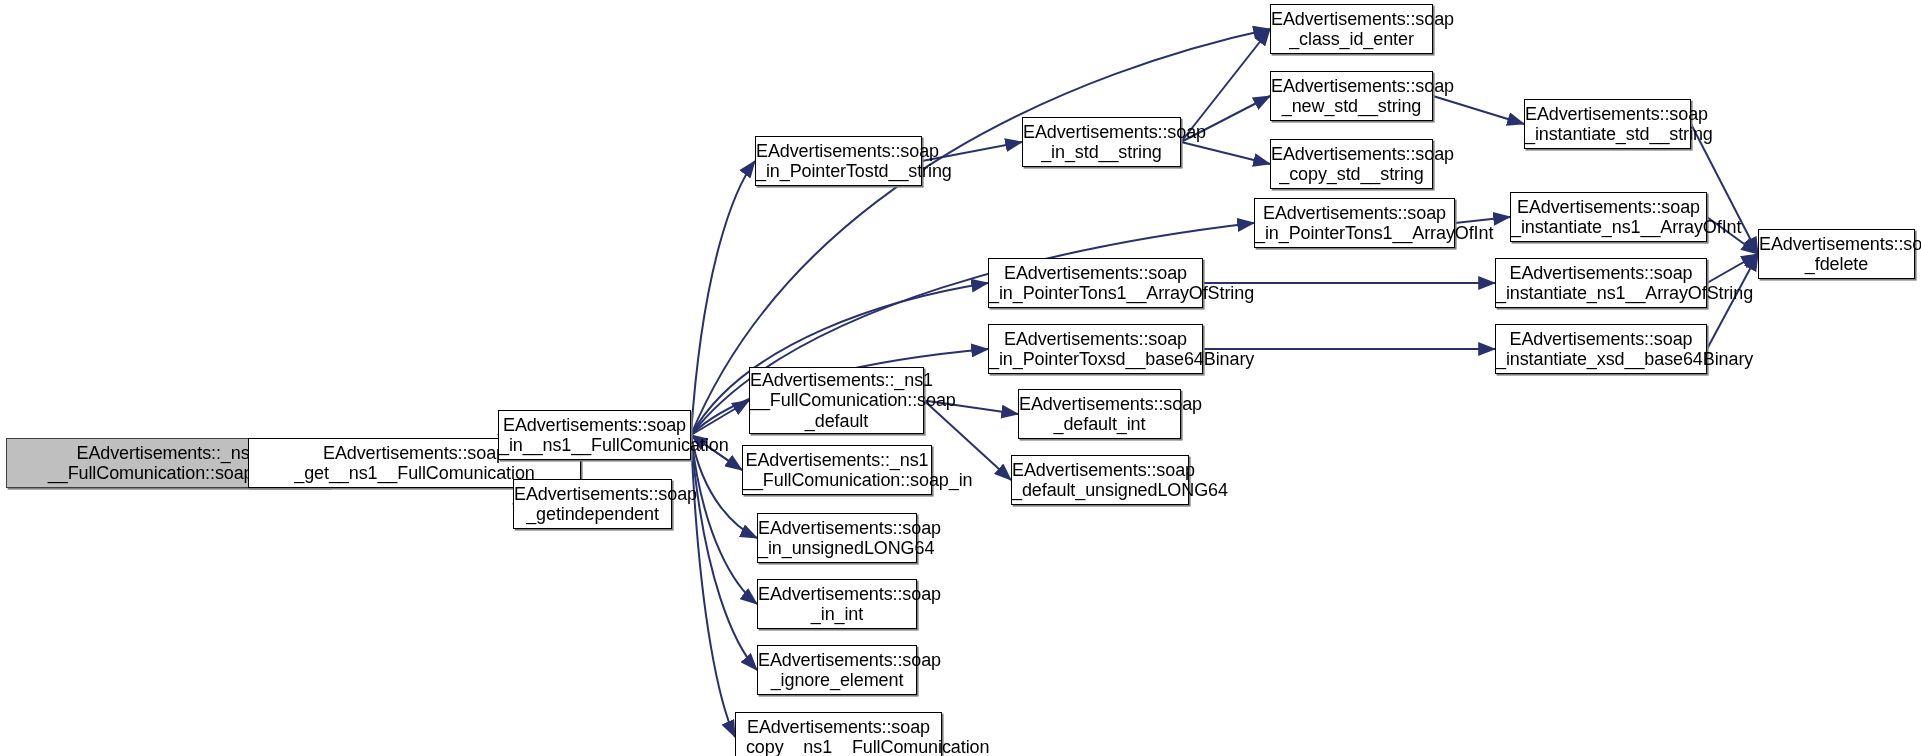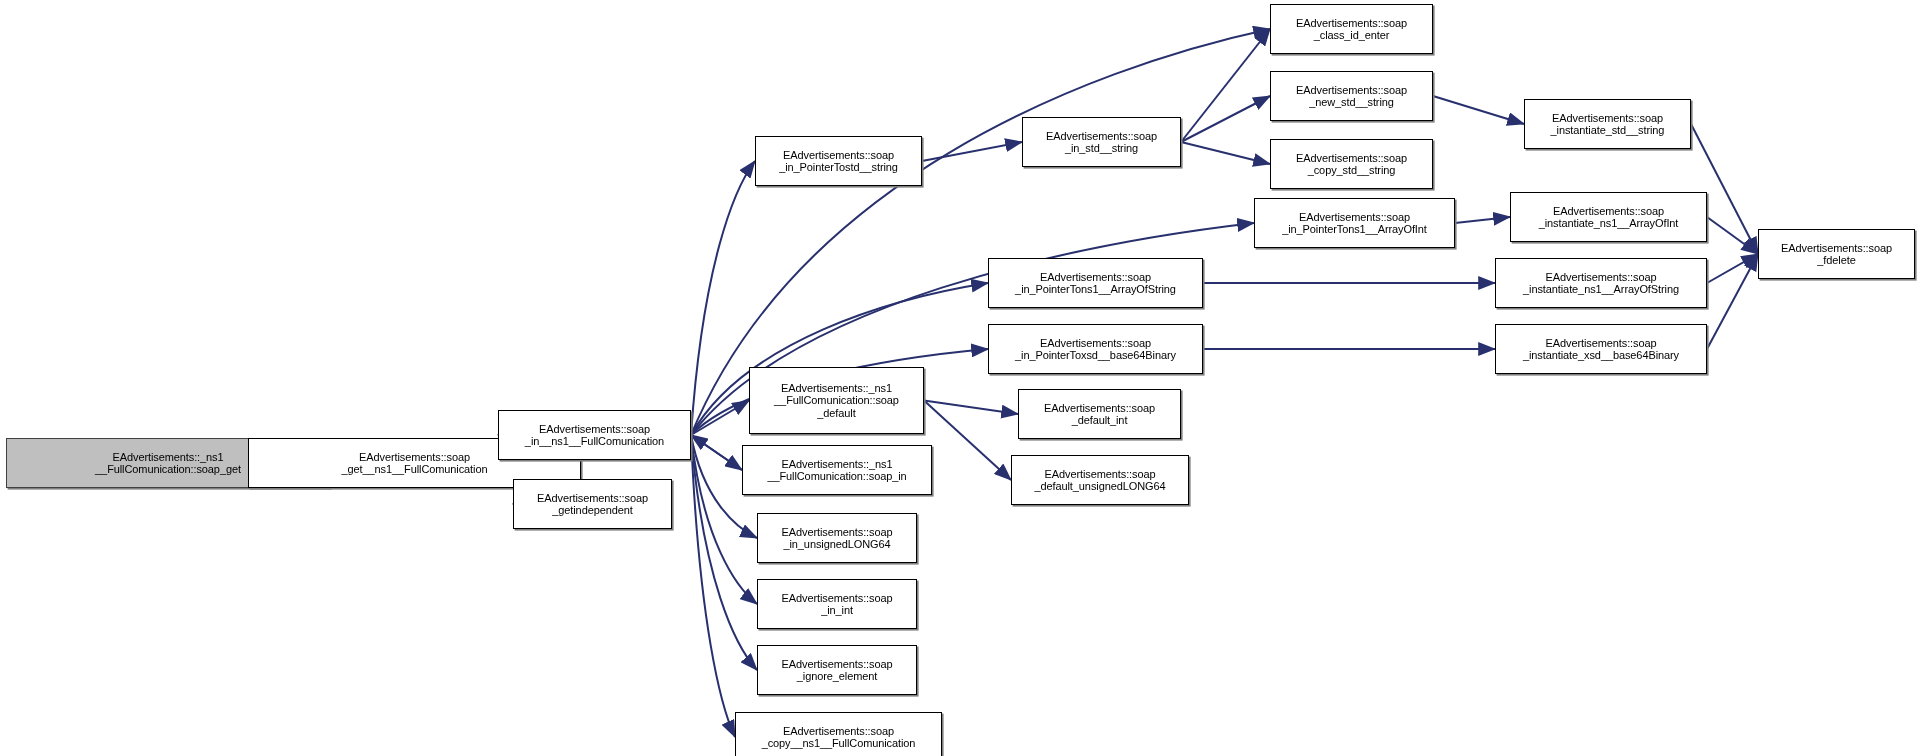--- a/index.html
+++ b/index.html
@@ -11,21 +11,21 @@
   svg.edges{position:absolute;left:0;top:0;width:1921px;height:756px;pointer-events:none;}
   .node{
     position:absolute;
     box-sizing:border-box;
     background:#ffffff;
     border:1px solid #000000;
     box-shadow:1.6px 1.6px 0 0 #7f7f7f;
     display:flex;align-items:center;justify-content:center;
     text-align:center;
     color:#000000;
-    font-size:11px;
+    font-size:18px;
     line-height:1.13;
     letter-spacing:-0.1px;
     white-space:pre;
   }
   .node.root{
     background:#bfbfbf;
     border:1px solid #404040;
   }
   .node .lbl{display:block;width:100%;}
 </style>

